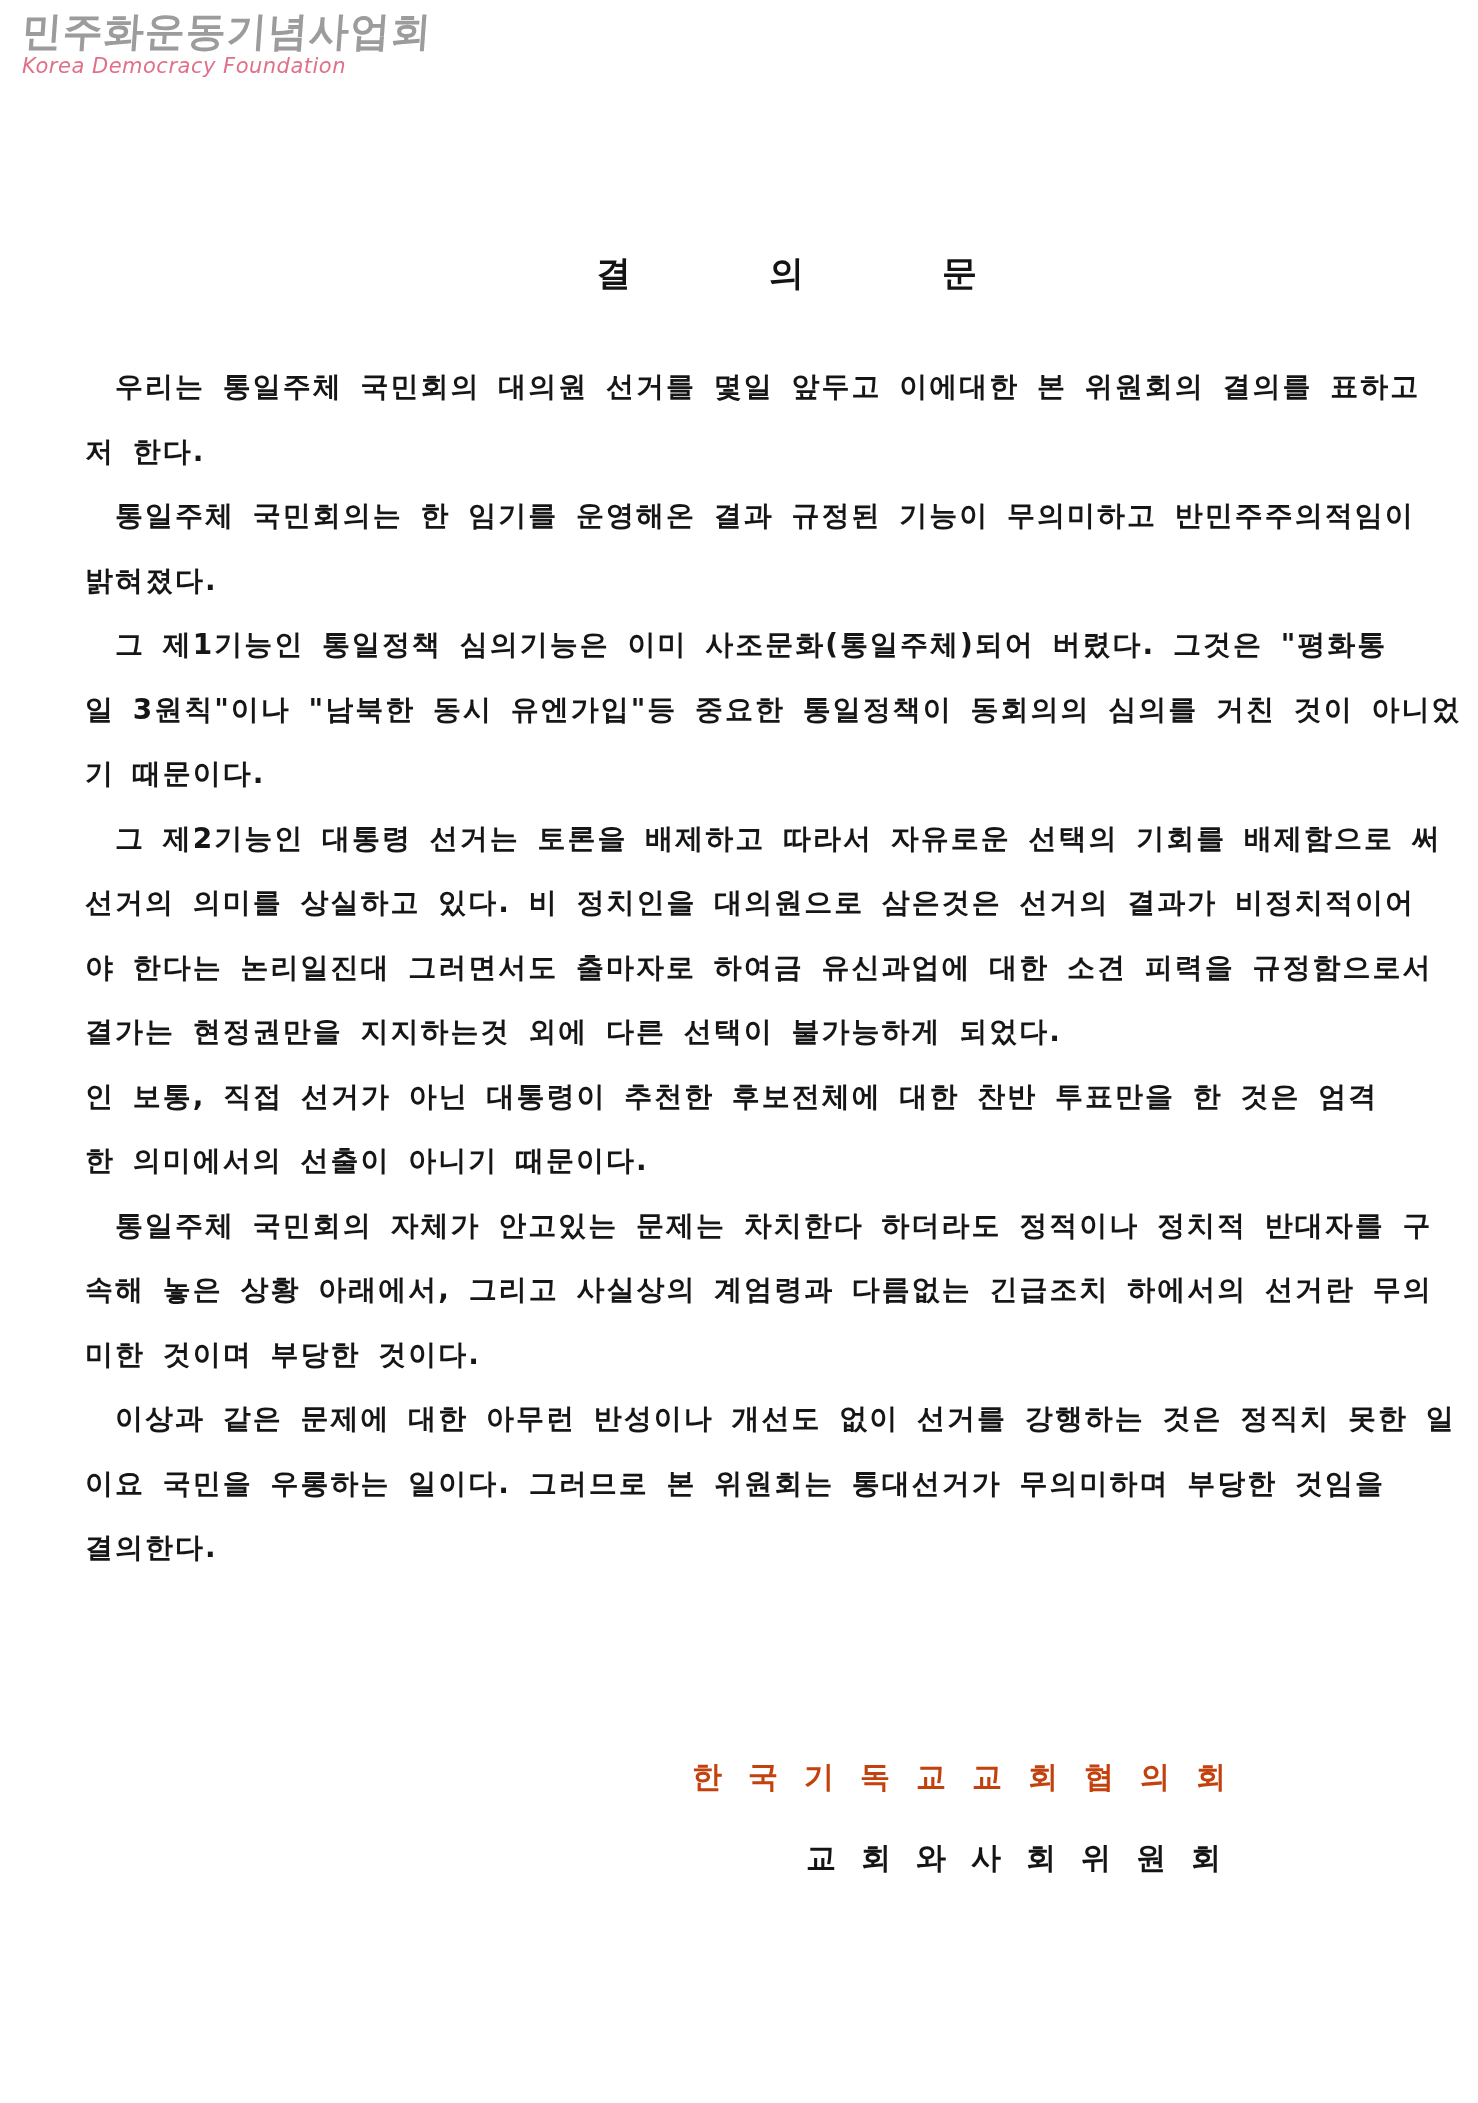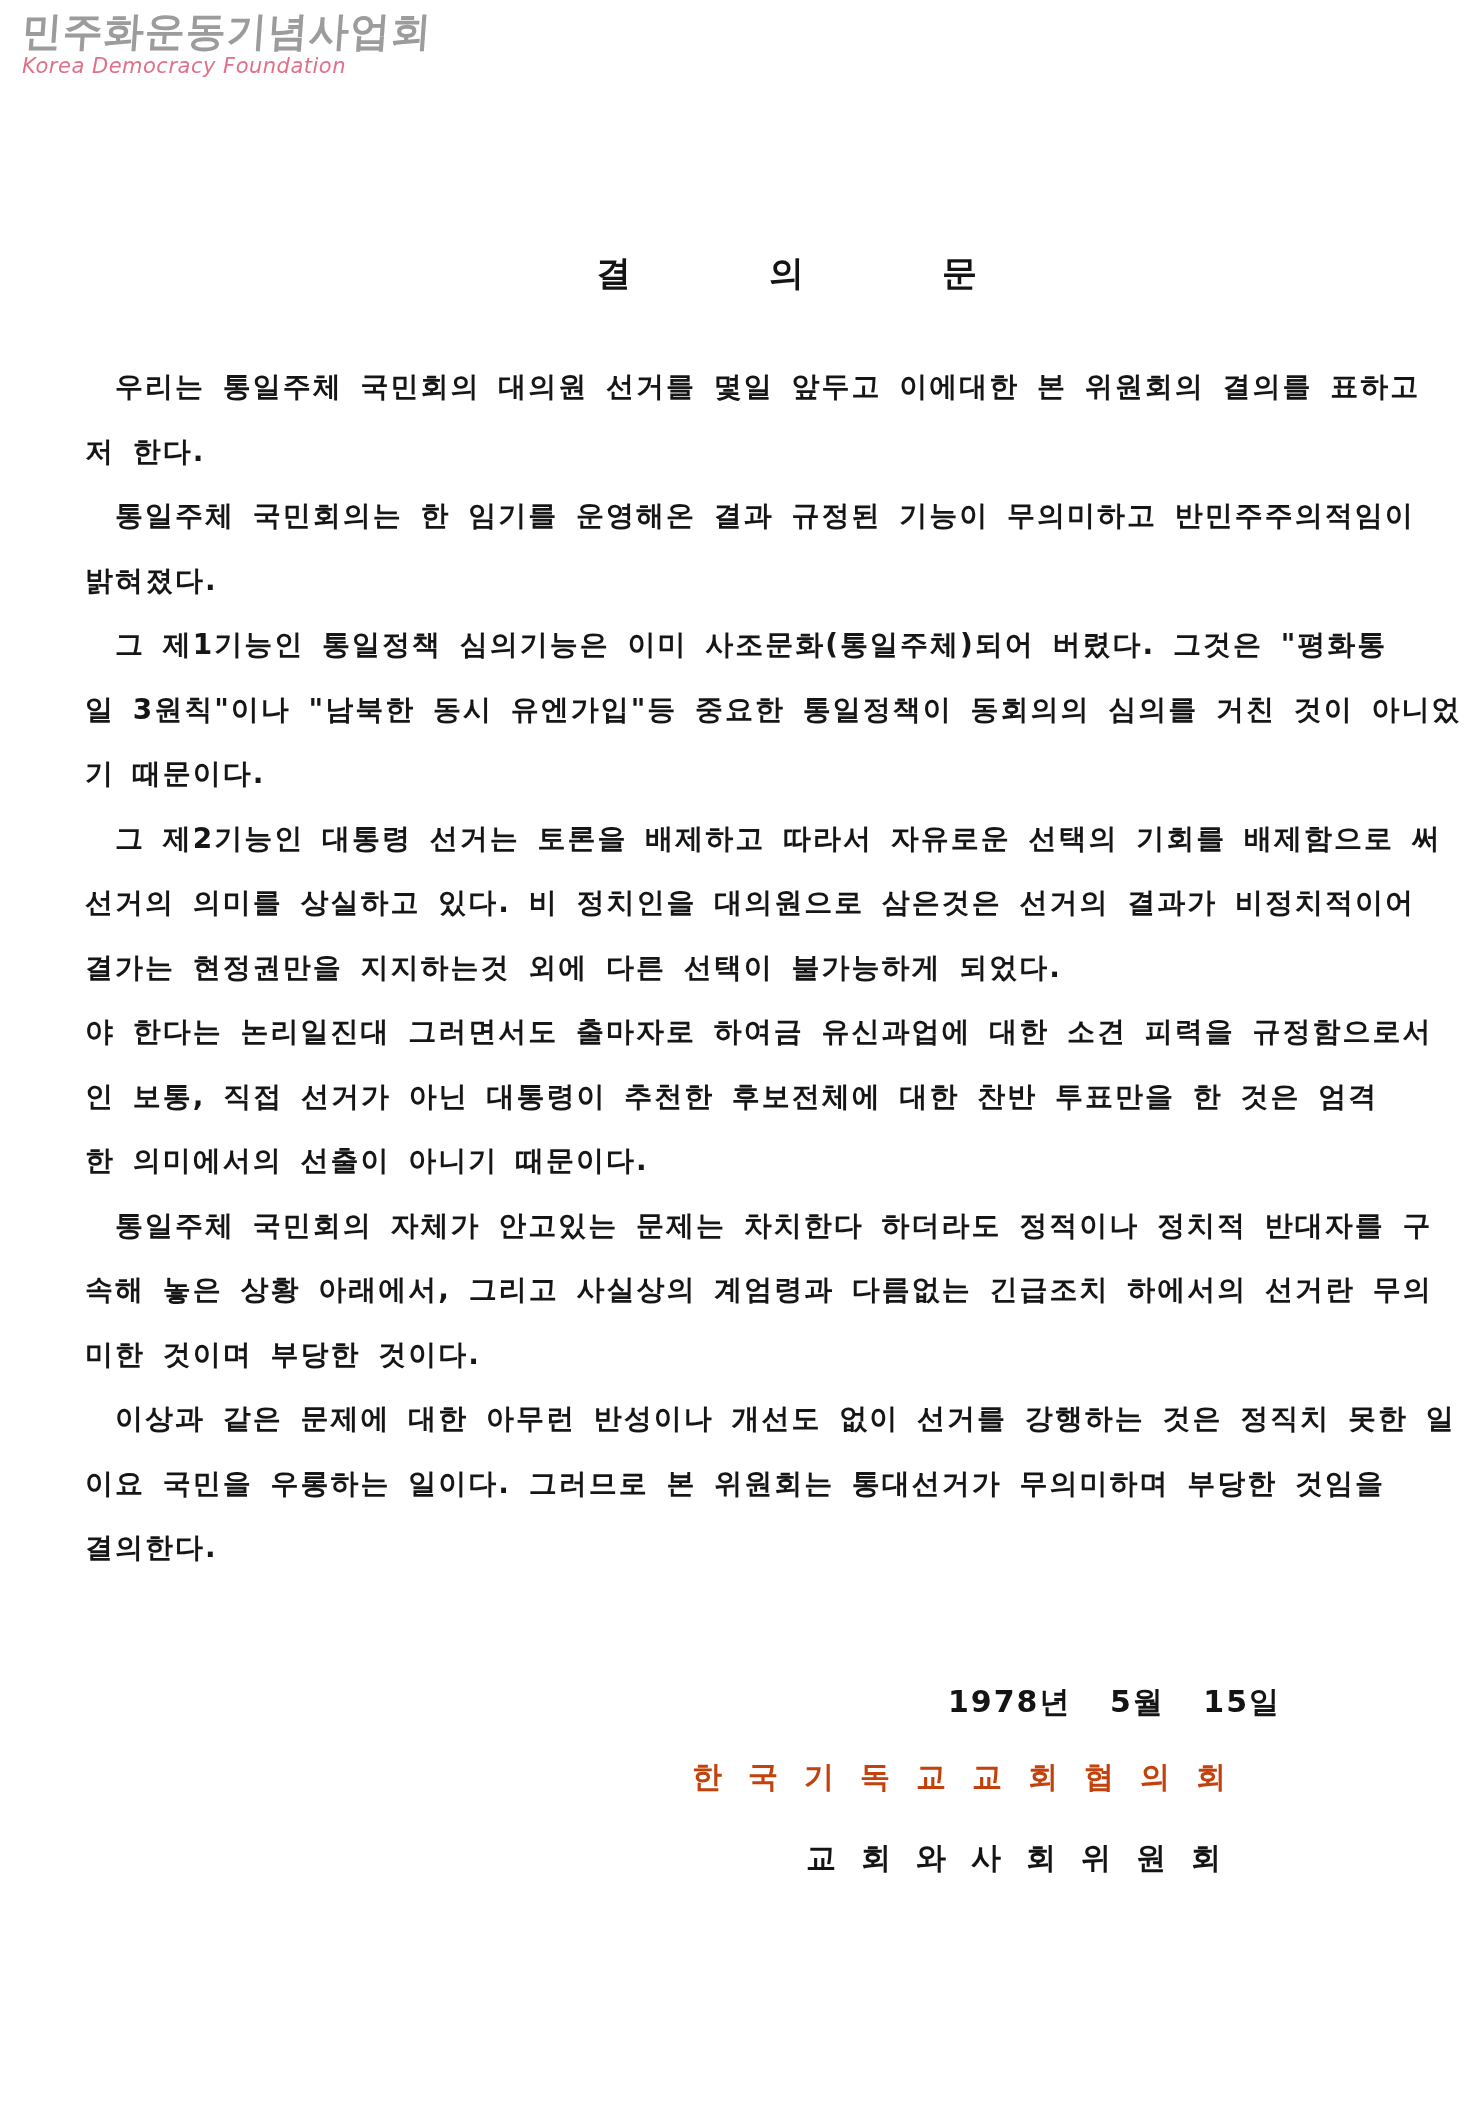--- a/index.html
+++ b/index.html
@@ -121,29 +121,28 @@
   <div class="body-text">
     <div class="line indent">우리는 통일주체 국민회의 대의원 선거를 몇일 앞두고 이에대한 본 위원회의 결의를 표하고</div>
     <div class="line">저 한다.</div>
     <div class="line indent">통일주체 국민회의는 한 임기를 운영해온 결과 규정된 기능이 무의미하고 반민주주의적임이</div>
     <div class="line">밝혀졌다.</div>
     <div class="line indent">그 제1기능인 통일정책 심의기능은 이미 사조문화(통일주체)되어 버렸다.  그것은 "평화통</div>
     <div class="line">일 3원칙"이나 "남북한 동시 유엔가입"등 중요한 통일정책이 동회의의 심의를 거친 것이 아니었</div>
     <div class="line">기 때문이다.</div>
     <div class="line indent">그 제2기능인 대통령 선거는 토론을 배제하고 따라서 자유로운 선택의 기회를 배제함으로 써</div>
     <div class="line">선거의 의미를 상실하고 있다.  비 정치인을 대의원으로 삼은것은 선거의 결과가 비정치적이어</div>
+    <div class="line">야 한다는 논리일진대 그러면서도 출마자로 하여금 유신과업에 대한 소견 피력을 규정함으로서</div>
     <div class="line">결가는 현정권만을 지지하는것 외에 다른 선택이 불가능하게 되었다.</div>
-    <div class="line">야 한다는 논리일진대 그러면서도 출마자로 하여금 유신과업에 대한 소견 피력을 규정함으로서</div>
     <div class="line">인 보통, 직접 선거가 아닌 대통령이 추천한 후보전체에 대한 찬반 투표만을 한 것은 엄격</div>
     <div class="line">한 의미에서의 선출이 아니기 때문이다.</div>
     <div class="line indent">통일주체 국민회의 자체가 안고있는 문제는 차치한다 하더라도 정적이나 정치적 반대자를 구</div>
     <div class="line">속해 놓은 상황 아래에서, 그리고 사실상의 계엄령과 다름없는 긴급조치 하에서의 선거란 무의</div>
     <div class="line">미한 것이며 부당한 것이다.</div>
     <div class="line indent">이상과 같은 문제에 대한 아무런 반성이나 개선도 없이 선거를 강행하는 것은 정직치 못한 일</div>
     <div class="line">이요 국민을 우롱하는 일이다.  그러므로 본 위원회는 통대선거가 무의미하며 부당한 것임을</div>
     <div class="line">결의한다.</div>
   </div>
 
-  <div class="doc-date">1978년 5월 15일</div>
   <div class="sig1">한국기독교교회협의회</div>
   <div class="sig2">교회와사회위원회</div>
 
 </div>
 
 </body></html>

